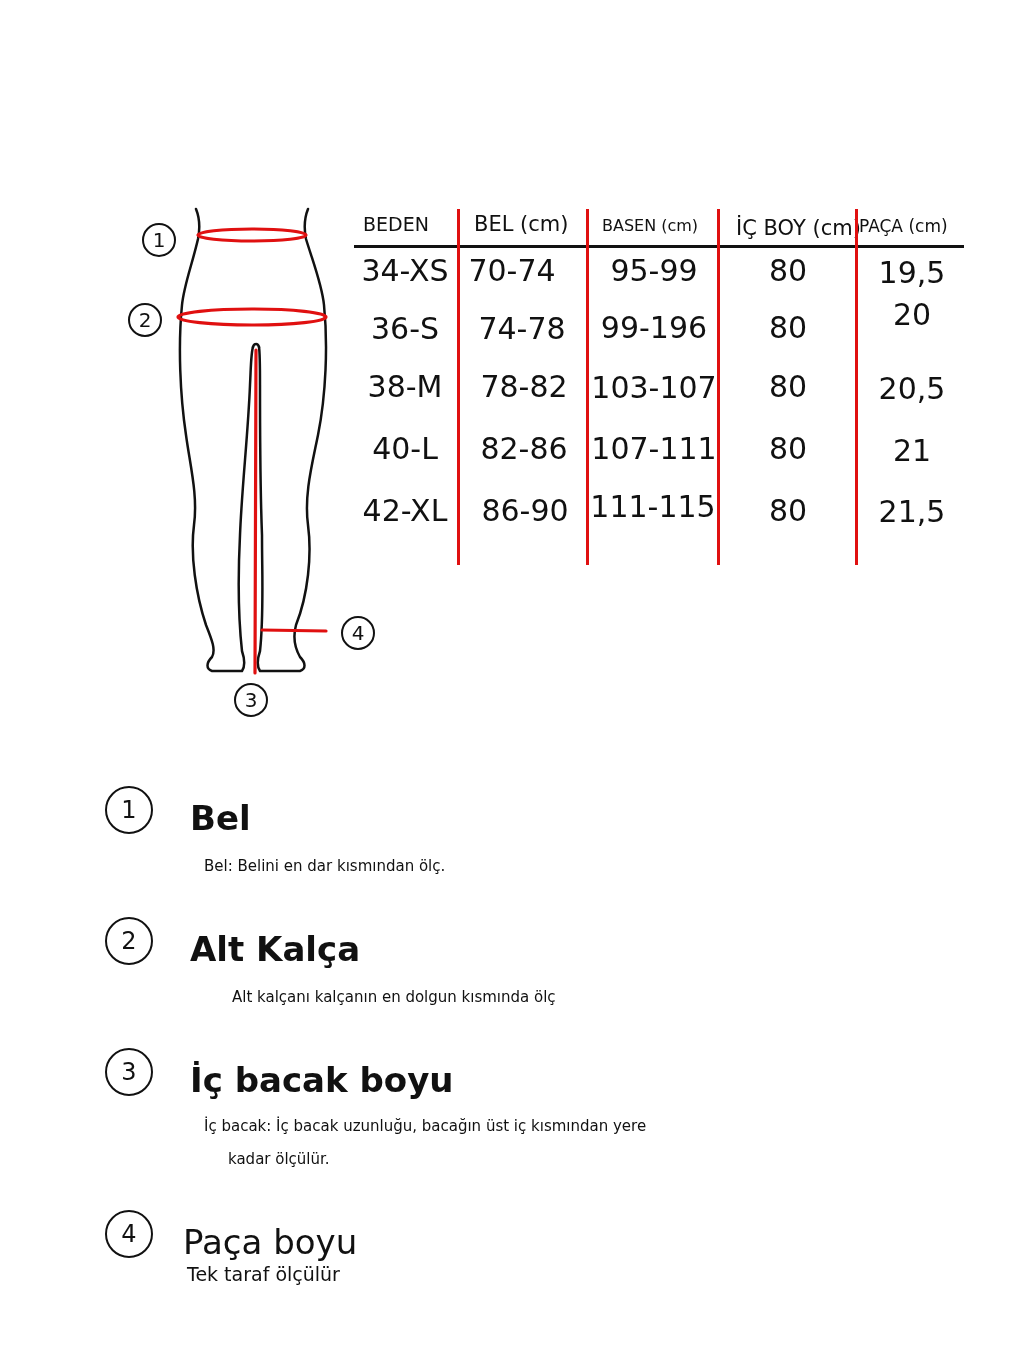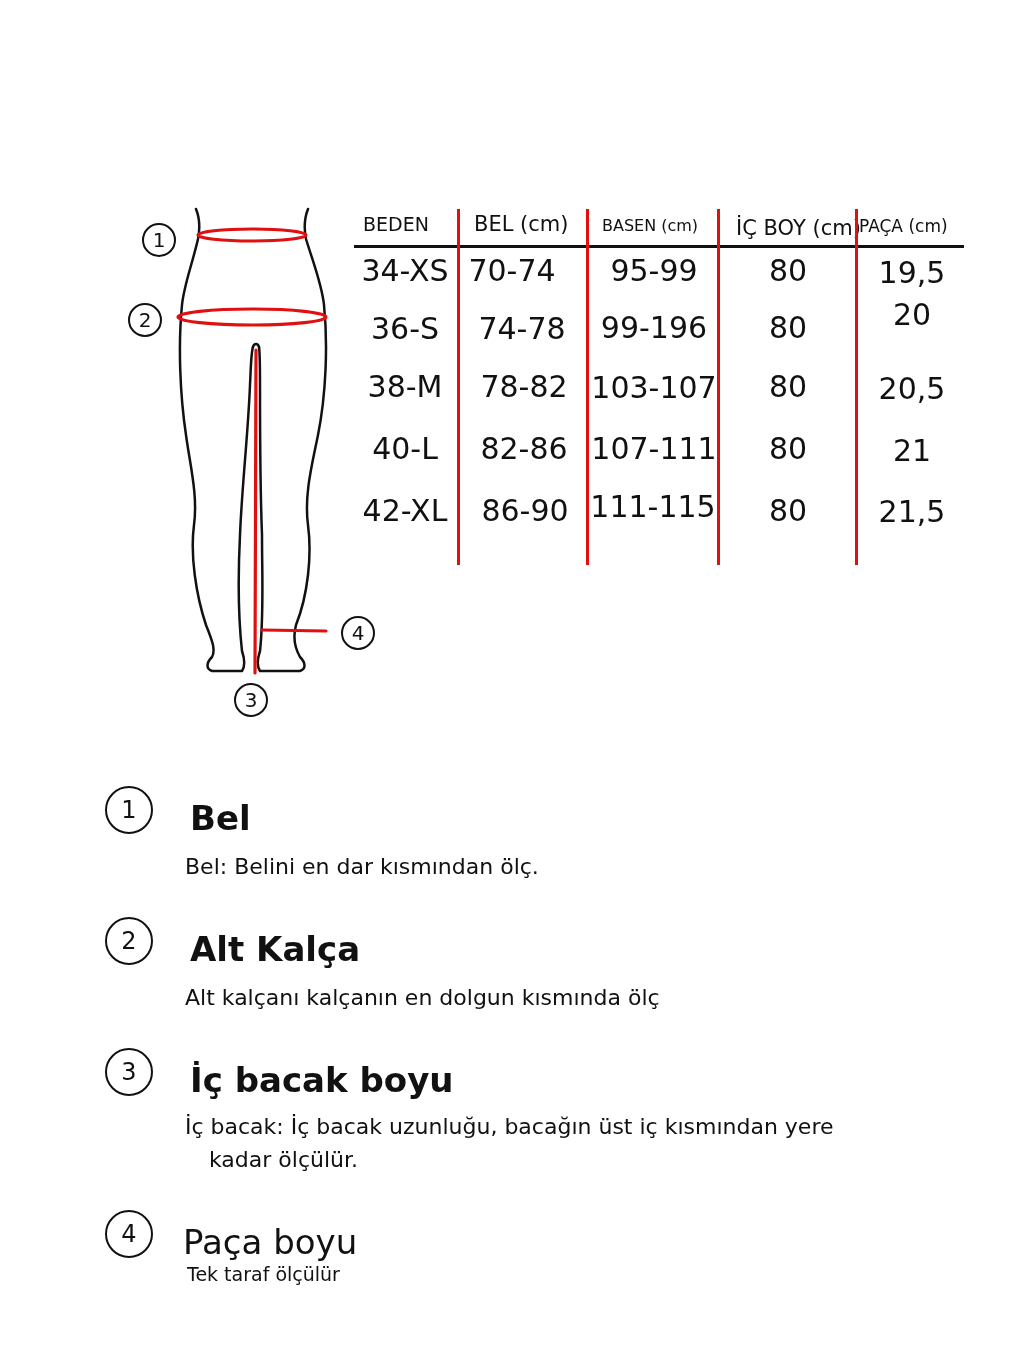--- a/index.html
+++ b/index.html
@@ -10,21 +10,21 @@
     .table { position: absolute; left: 352px; top: 195px; width: 612px; height: 360px; margin-top: 12px; }
     .hcell { position: absolute; top: 6px; font-size: 19px; white-space: nowrap; }
     .hcell.small { font-size: 16px; top: 9px; text-align: center; }
     .hrule { position: absolute; left: 2px; top: 38px; width: 610px; height: 3px; background: #111; }
     .vline { position: absolute; top: 2px; width: 3px; height: 356px; background: #e01010; }
     .cell { position: absolute; font-size: 30px; white-space: nowrap; transform: translateX(-50%); }
     .legend-item { position: absolute; left: 105px; }
     .legend-num { position: absolute; left: 0; width: 48px; height: 48px; border: 2px solid #111; border-radius: 50%; box-sizing: border-box; display: flex; align-items: center; justify-content: center; font-size: 24px; }
     .legend-title { position: absolute; left: 85px; top: -4px; font-size: 34px; font-weight: 700; white-space: nowrap; margin-top: 16px; }
     .legend-title.light { font-weight: 400; font-size: 34px; left: 78px; }
-    .legend-desc { position: absolute; left: 80px; top: 60px; font-size: 22px; white-space: nowrap; line-height: 33px; }
+    .legend-desc { position: absolute; left: 99px; top: 60px; font-size: 15px; white-space: nowrap; line-height: 33px; }
     .legend-desc.small { font-size: 19px; left: 82px; top: 48px; }
   </style>
 </head>
 <body>
 
 <div class="figure">
   <svg viewBox="0 0 270 530">
     <g fill="none" stroke="#111" stroke-width="2.5" stroke-linecap="round" stroke-linejoin="round">
 
       <path d="M76,14 C80,24 80,34 78,44 C72,70 64,90 62,110 C58,150 60,200 66,240 C70,270 78,300 74,330 C70,360 76,400 86,430 C92,445 96,455 92,462 C86,468 86,474 92,476 L122,476 C126,470 124,462 122,456 C118,420 118,380 120,340 C122,290 128,240 130,190 C131,170 131,158 133,152"></path>
@@ -96,21 +96,21 @@
 
 <div class="legend-item" style="top:786px;">
   <div class="legend-num">1</div>
   <div class="legend-title">Bel</div>
   <div class="legend-desc" style="top:64px;">Bel: Belini en dar kısmından ölç.</div>
 </div>
 
 <div class="legend-item" style="top:917px;">
   <div class="legend-num">2</div>
   <div class="legend-title">Alt Kalça</div>
-  <div class="legend-desc" style="top:64px;">Alt kalçanı kalçanın en dolgun kısmında ölç</div>
+  <div class="legend-desc" style="top:64px;margin-left:28px;">Alt kalçanı kalçanın en dolgun kısmında ölç</div>
 </div>
 
 <div class="legend-item" style="top:1048px;">
   <div class="legend-num">3</div>
   <div class="legend-title">İç bacak boyu</div>
   <div class="legend-desc" style="top:62px;">İç bacak: İç bacak uzunluğu, bacağın üst iç kısmından yere</div>
   <div class="legend-desc" style="top:95px;margin-left:24px;">kadar ölçülür.</div>
 </div>
 
 <div class="legend-item" style="top:1210px;">

